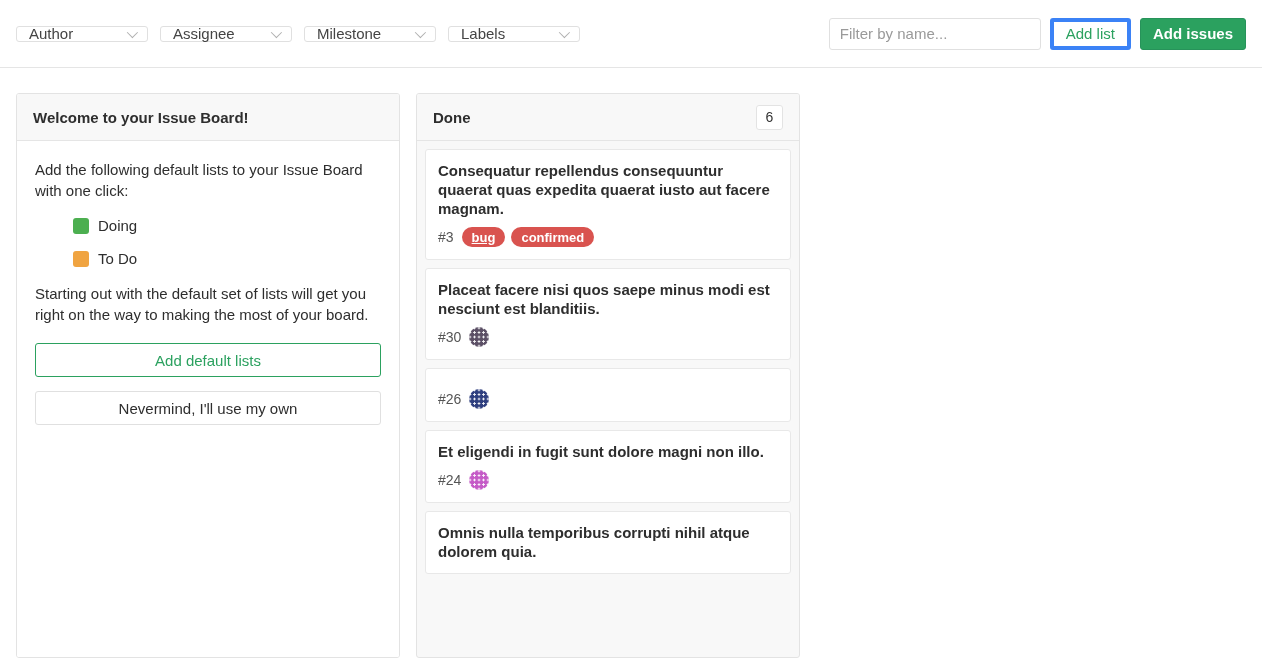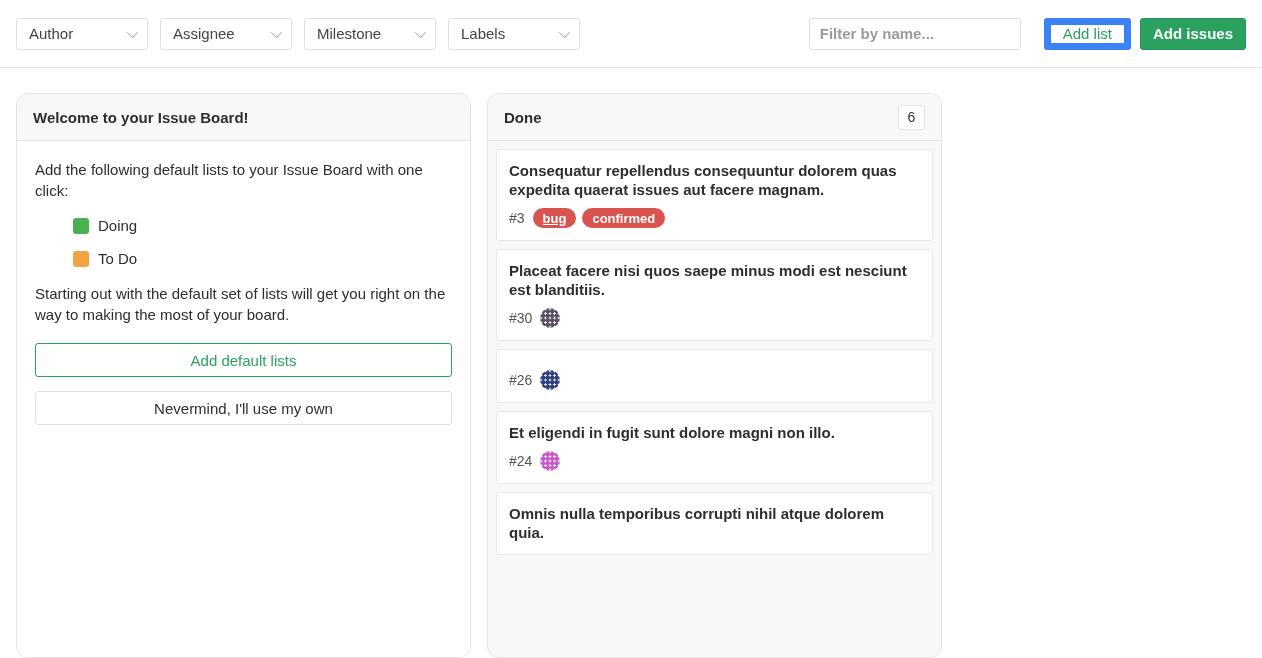--- a/index.html
+++ b/index.html
@@ -19,21 +19,21 @@
     border-bottom: 1px solid #e5e5e5;
     background: #ffffff;
     box-sizing: border-box;
     height: 68px;
   }
   .filter-dropdown {
     display: flex;
     align-items: center;
     justify-content: space-between;
     width: 132px;
-    height: 32px;
+    height: 16px;
     box-sizing: border-box;
     padding: 0 12px;
     margin-right: 12px;
     border: 1px solid #e0e0e0;
     border-radius: 3px;
     background: #fff;
     font-size: 15px;
     color: #444;
     cursor: pointer;
   }
@@ -52,61 +52,60 @@
   .name-filter-input {
     width: 212px;
     height: 32px;
     box-sizing: border-box;
     border: 1px solid #e0e0e0;
     border-radius: 3px;
     padding: 0 10px;
     font-size: 15px;
     font-family: "Liberation Sans", sans-serif;
     color: #333;
-    margin-right: 23px;
+    margin-right: 9px;
     outline: none;
-    font-weight: bold;
   }
   .name-filter-input::placeholder { color: #9a9a9a; }
   .btn {
     height: 32px;
     box-sizing: border-box;
     border-radius: 3px;
     font-size: 15px;
     font-family: "Liberation Sans", sans-serif;
     padding: 0 12px;
     cursor: pointer;
   }
   .btn-green-outline {
     background: #fff;
-    border: 7px solid #3b82f6;
+    border: 4px solid #3b82f6;
     color: #2ba15f;
     margin-right: 9px;
   }
   .btn-green {
     background: #2ba15f;
     border: 1px solid #27935a;
     color: #fff;
     font-weight: bold;
   }
 
   
   .board-area {
     display: flex;
     align-items: stretch;
     padding: 25px 16px 0 16px;
     height: calc(100% - 68px - 25px);
     box-sizing: content-box;
     overflow: hidden;
   }
   .board-column {
-    width: 455px;
+    width: 384px;
     flex: none;
     border: 1px solid #e3e3e3;
-    border-radius: 12px;
+    border-radius: 3px;
     display: flex;
     flex-direction: column;
     box-sizing: border-box;
     margin-right: 16px;
     overflow: hidden;
   }
   .column-header {
     height: 47px;
     flex: none;
     display: flex;
@@ -288,21 +287,21 @@
     </div>
   </div>
 
   <div class="board-column done-column">
     <div class="column-header">
       <span>Done</span>
       <span class="count-badge">6</span>
     </div>
     <div class="card-list">
         <div class="issue-card">
-    <p class="issue-card-title">Consequatur repellendus consequuntur dolorem quas expedita quaerat issues aut facere magnam.</p>
+    <p class="issue-card-title">Consequatur repellendus consequuntur quaerat quas expedita quaerat iusto aut facere magnam.</p>
     <div class="issue-card-footer">
       <span class="issue-number">#3</span>
       <span><span class="issue-label" style="background-color: rgb(217, 83, 79); text-decoration: underline;">bug</span><span class="issue-label" style="background-color: rgb(217, 83, 79);">confirmed</span></span>
 
     </div>
   </div>
         <div class="issue-card">
     <p class="issue-card-title">Placeat facere nisi quos saepe minus modi est nesciunt est blanditiis.</p>
     <div class="issue-card-footer">
       <span class="issue-number">#30</span>

